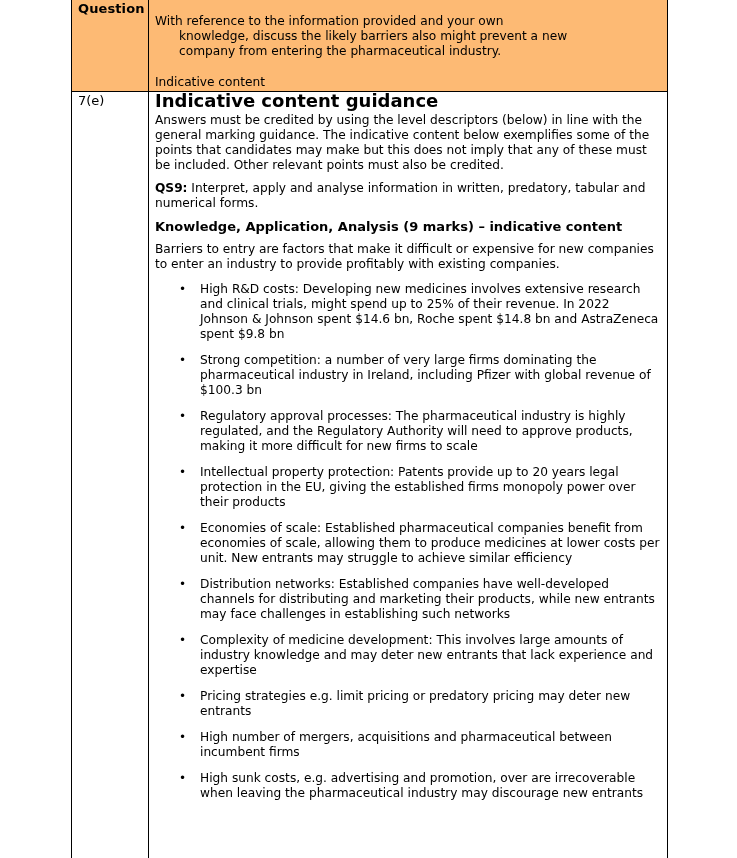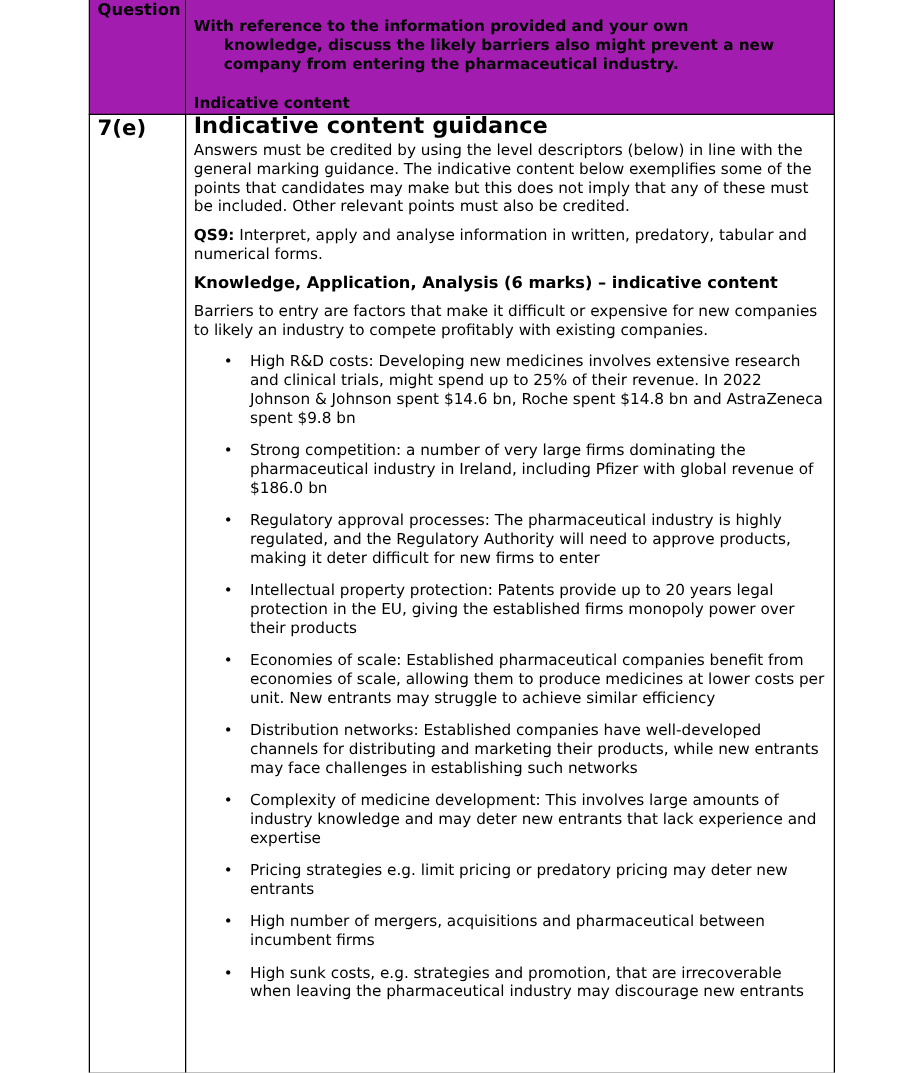--- a/index.html
+++ b/index.html
@@ -1,27 +1,27 @@
 <!DOCTYPE html>
 <html><head>
 <meta charset="utf-8">
 <style>
   html, body { margin: 0; padding: 0; background: #ffffff; }
   body { width: 737px; height: 858px; position: relative; overflow: hidden;
          font-family: "DejaVu Sans", sans-serif; color: #000; }
   .sheet { position: absolute; left: 71px; top: -2px; width: 597px; border-collapse: collapse; }
   .sheet td { border: 1.5px solid #000; vertical-align: top; padding: 0; }
   .col-q { width: 76px; }
-  .hdr td { background: #a21caf; }
+  .hdr td { background: #fdba74; }
   .qlabel { font-weight: bold; font-size: 13px; padding: 2px 0 0 6px; display: block; letter-spacing: 0.1px; }
-  .qtext { font-size: 12.2px; line-height: 15px; padding: 15px 0 0 6px; font-weight: bold; }
+  .qtext { font-size: 12.2px; line-height: 15px; padding: 15px 0 0 6px; }
   .qtext .l1 { display: block; }
   .qtext .ind { display: block; padding-left: 24px; }
   .qtext .ic { display: block; margin-top: 16px; padding-bottom: 1px; }
-  .qnum { font-weight: bold; font-size: 17px; padding: 1px 0 0 6px; display: block; }
+  .qnum { font-weight: normal; font-size: 13px; padding: 1px 0 0 6px; display: block; }
   .body { padding: 1px 6px 0 6px; font-size: 12.2px; line-height: 15px; }
   .body h3 { font-size: 18px; font-weight: bold; margin: 0 0 4px 0; line-height: 16px; }
   .body p { margin: 0 0 8px 0; }
   .body .kaa { font-size: 13px; font-weight: bold; margin: 0 0 7px 0; line-height: 16px; }
   .body ul { list-style: none; margin: 0; padding: 0 0 0 24px; }
   .body li { position: relative; padding-left: 21px; margin-bottom: 11px; }
   .body li:last-child { margin-bottom: 0; }
   .body li .dot { position: absolute; left: 0; top: 0; font-size: 12px; }
 </style>
 </head>
@@ -44,31 +44,31 @@
   </tr>
   <tr>
     <td class="col-q" style="height:766px">
       <span class="qnum">7(e)</span>
     </td>
     <td>
       <div class="body">
         <h3>Indicative content guidance</h3>
         <p>Answers must be credited by using the level descriptors (below) in line with the general marking guidance. The indicative content below exemplifies some of the points that candidates may make but this does not imply that any of these must be included. Other relevant points must also be credited.</p>
         <p><b>QS9:</b><span> Interpret, apply and analyse information in written, predatory, tabular and numerical forms.</span></p>
-        <div class="kaa">Knowledge, Application, Analysis (6 marks) – indicative content</div>
-        <p style="margin-bottom:10px">Barriers to entry are factors that make it difficult or expensive for new companies to likely an industry to compete profitably with existing companies.</p>
+        <div class="kaa">Knowledge, Application, Analysis (9 marks) – indicative content</div>
+        <p style="margin-bottom:10px">Barriers to entry are factors that make it difficult or expensive for new companies to enter an industry to provide profitably with existing companies.</p>
         <ul>
           <li><span class="dot">•</span><span>High R&amp;D costs: Developing new medicines involves extensive research and clinical trials, might spend up to 25% of their revenue. In 2022 Johnson &amp; Johnson spent $14.6 bn, Roche spent $14.8 bn and AstraZeneca spent $9.8 bn</span></li>
-          <li><span class="dot">•</span><span>Strong competition: a number of very large firms dominating the pharmaceutical industry in Ireland, including Pfizer with global revenue of $186.0 bn</span></li>
-          <li><span class="dot">•</span><span>Regulatory approval processes: The pharmaceutical industry is highly regulated, and the Regulatory Authority will need to approve products, making it deter difficult for new firms to enter</span></li>
+          <li><span class="dot">•</span><span>Strong competition: a number of very large firms dominating the pharmaceutical industry in Ireland, including Pfizer with global revenue of $100.3 bn</span></li>
+          <li><span class="dot">•</span><span>Regulatory approval processes: The pharmaceutical industry is highly regulated, and the Regulatory Authority will need to approve products, making it more difficult for new firms to scale</span></li>
           <li><span class="dot">•</span><span>Intellectual property protection: Patents provide up to 20 years legal protection in the EU, giving the established firms monopoly power over their products</span></li>
           <li><span class="dot">•</span><span>Economies of scale: Established pharmaceutical companies benefit from economies of scale, allowing them to produce medicines at lower costs per unit. New entrants may struggle to achieve similar efficiency</span></li>
           <li><span class="dot">•</span><span>Distribution networks: Established companies have well-developed channels for distributing and marketing their products, while new entrants may face challenges in establishing such networks</span></li>
           <li><span class="dot">•</span><span>Complexity of medicine development: This involves large amounts of industry knowledge and may deter new entrants that lack experience and expertise</span></li>
           <li><span class="dot">•</span><span>Pricing strategies e.g. limit pricing or predatory pricing may deter new entrants</span></li>
           <li><span class="dot">•</span><span>High number of mergers, acquisitions and pharmaceutical between incumbent firms</span></li>
-          <li><span class="dot">•</span><span>High sunk costs, e.g. strategies and promotion, that are irrecoverable when leaving the pharmaceutical industry may discourage new entrants</span></li>
+          <li><span class="dot">•</span><span>High sunk costs, e.g. advertising and promotion, over are irrecoverable when leaving the pharmaceutical industry may discourage new entrants</span></li>
         </ul>
       </div>
     </td>
   </tr>
 </tbody>
   </table>
 
 </body></html>

